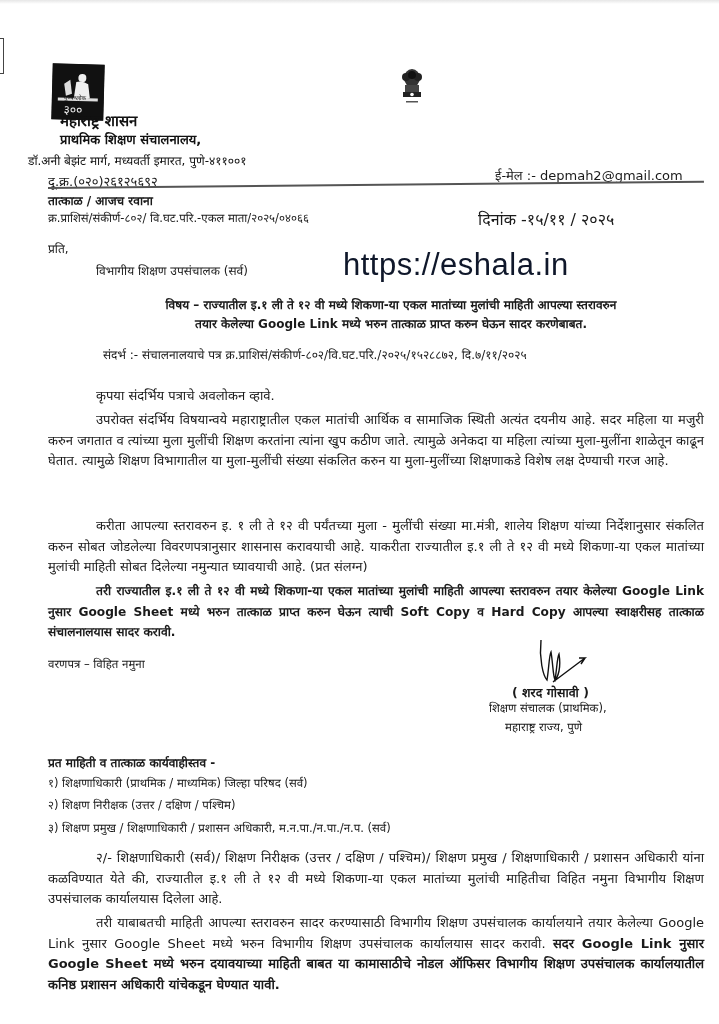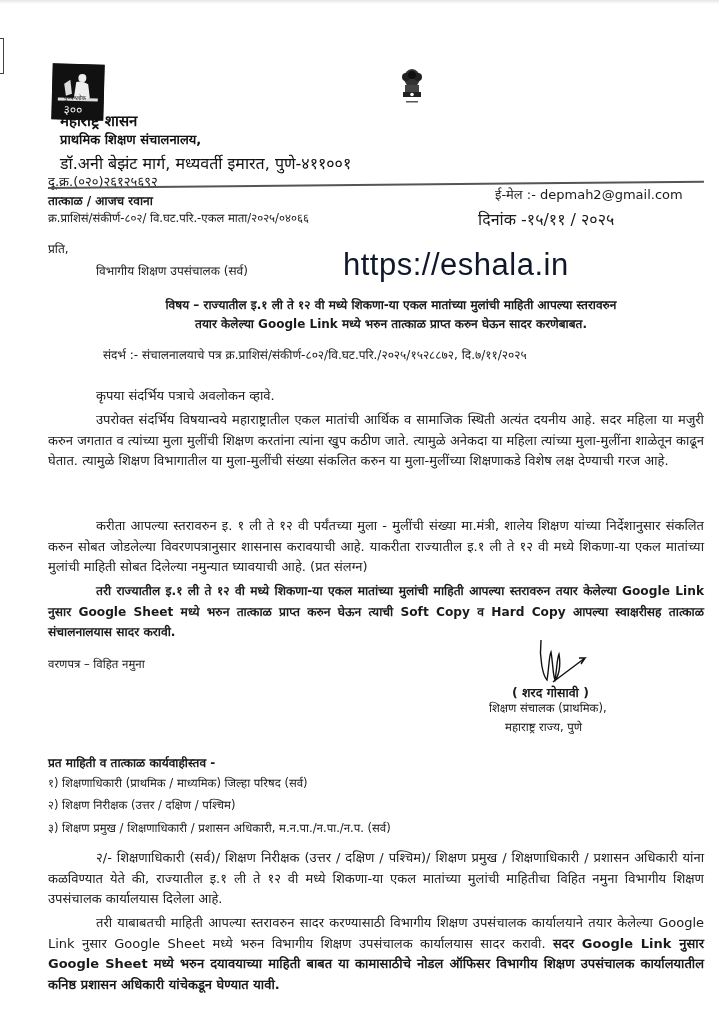--- a/index.html
+++ b/index.html
@@ -16,24 +16,24 @@
       position: absolute; left: 52px; top: 64px; width: 52px; height: 56px;
       background: #111; transform: rotate(1.5deg);
     }
     .logo-left svg { width: 100%; height: 100%; display: block; }
     .emblem { position: absolute; left: 397px; top: 68px; width: 30px; height: 40px; }
     .emblem svg { width: 100%; height: 100%; display: block; }
 
     .hdr { position: absolute; left: 0; width: 719px; text-align: left; color: #111; white-space: nowrap; }
     .hdr1 { top: 110px; font-size: 15px; font-weight: bold; padding-left: 60px; box-sizing: border-box; }
     .hdr2 { top: 130px; font-size: 13px; font-weight: bold; padding-left: 60px; box-sizing: border-box; }
-    .hdr3 { top: 152px; font-size: 16px; padding-left: 60px; box-sizing: border-box; }
+    .hdr3 { top: 152px; font-size: 12px; padding-left: 28px; box-sizing: border-box; }
 
     .phone { position: absolute; left: 48px; top: 172px; font-size: 13px; }
-    .email { position: absolute; left: 495px; top: 166px; font-size: 13px; white-space: nowrap; margin-top: 19px; }
+    .email { position: absolute; left: 495px; top: 166px; font-size: 13px; white-space: nowrap; }
     .rule { position: absolute; left: 48px; top: 187px; width: 656px; height: 0; border-top: 2px solid #555; transform: rotate(-0.55deg); transform-origin: left; }
 
     .line { position: absolute; white-space: nowrap; }
     .urgent { left: 48px; top: 192px; font-size: 12px; font-weight: bold; }
     .refno { left: 48px; top: 210px; font-size: 11.5px; }
     .date { left: 478px; top: 208px; font-size: 16px; }
     .prati { left: 48px; top: 240px; font-size: 12px; }
     .addressee { left: 96px; top: 262px; font-size: 12px; }
     .watermark { left: 343px; top: 247px; font-size: 31px; color: #0f172a; font-family: "Liberation Sans", sans-serif; letter-spacing: 0.5px; }
 

